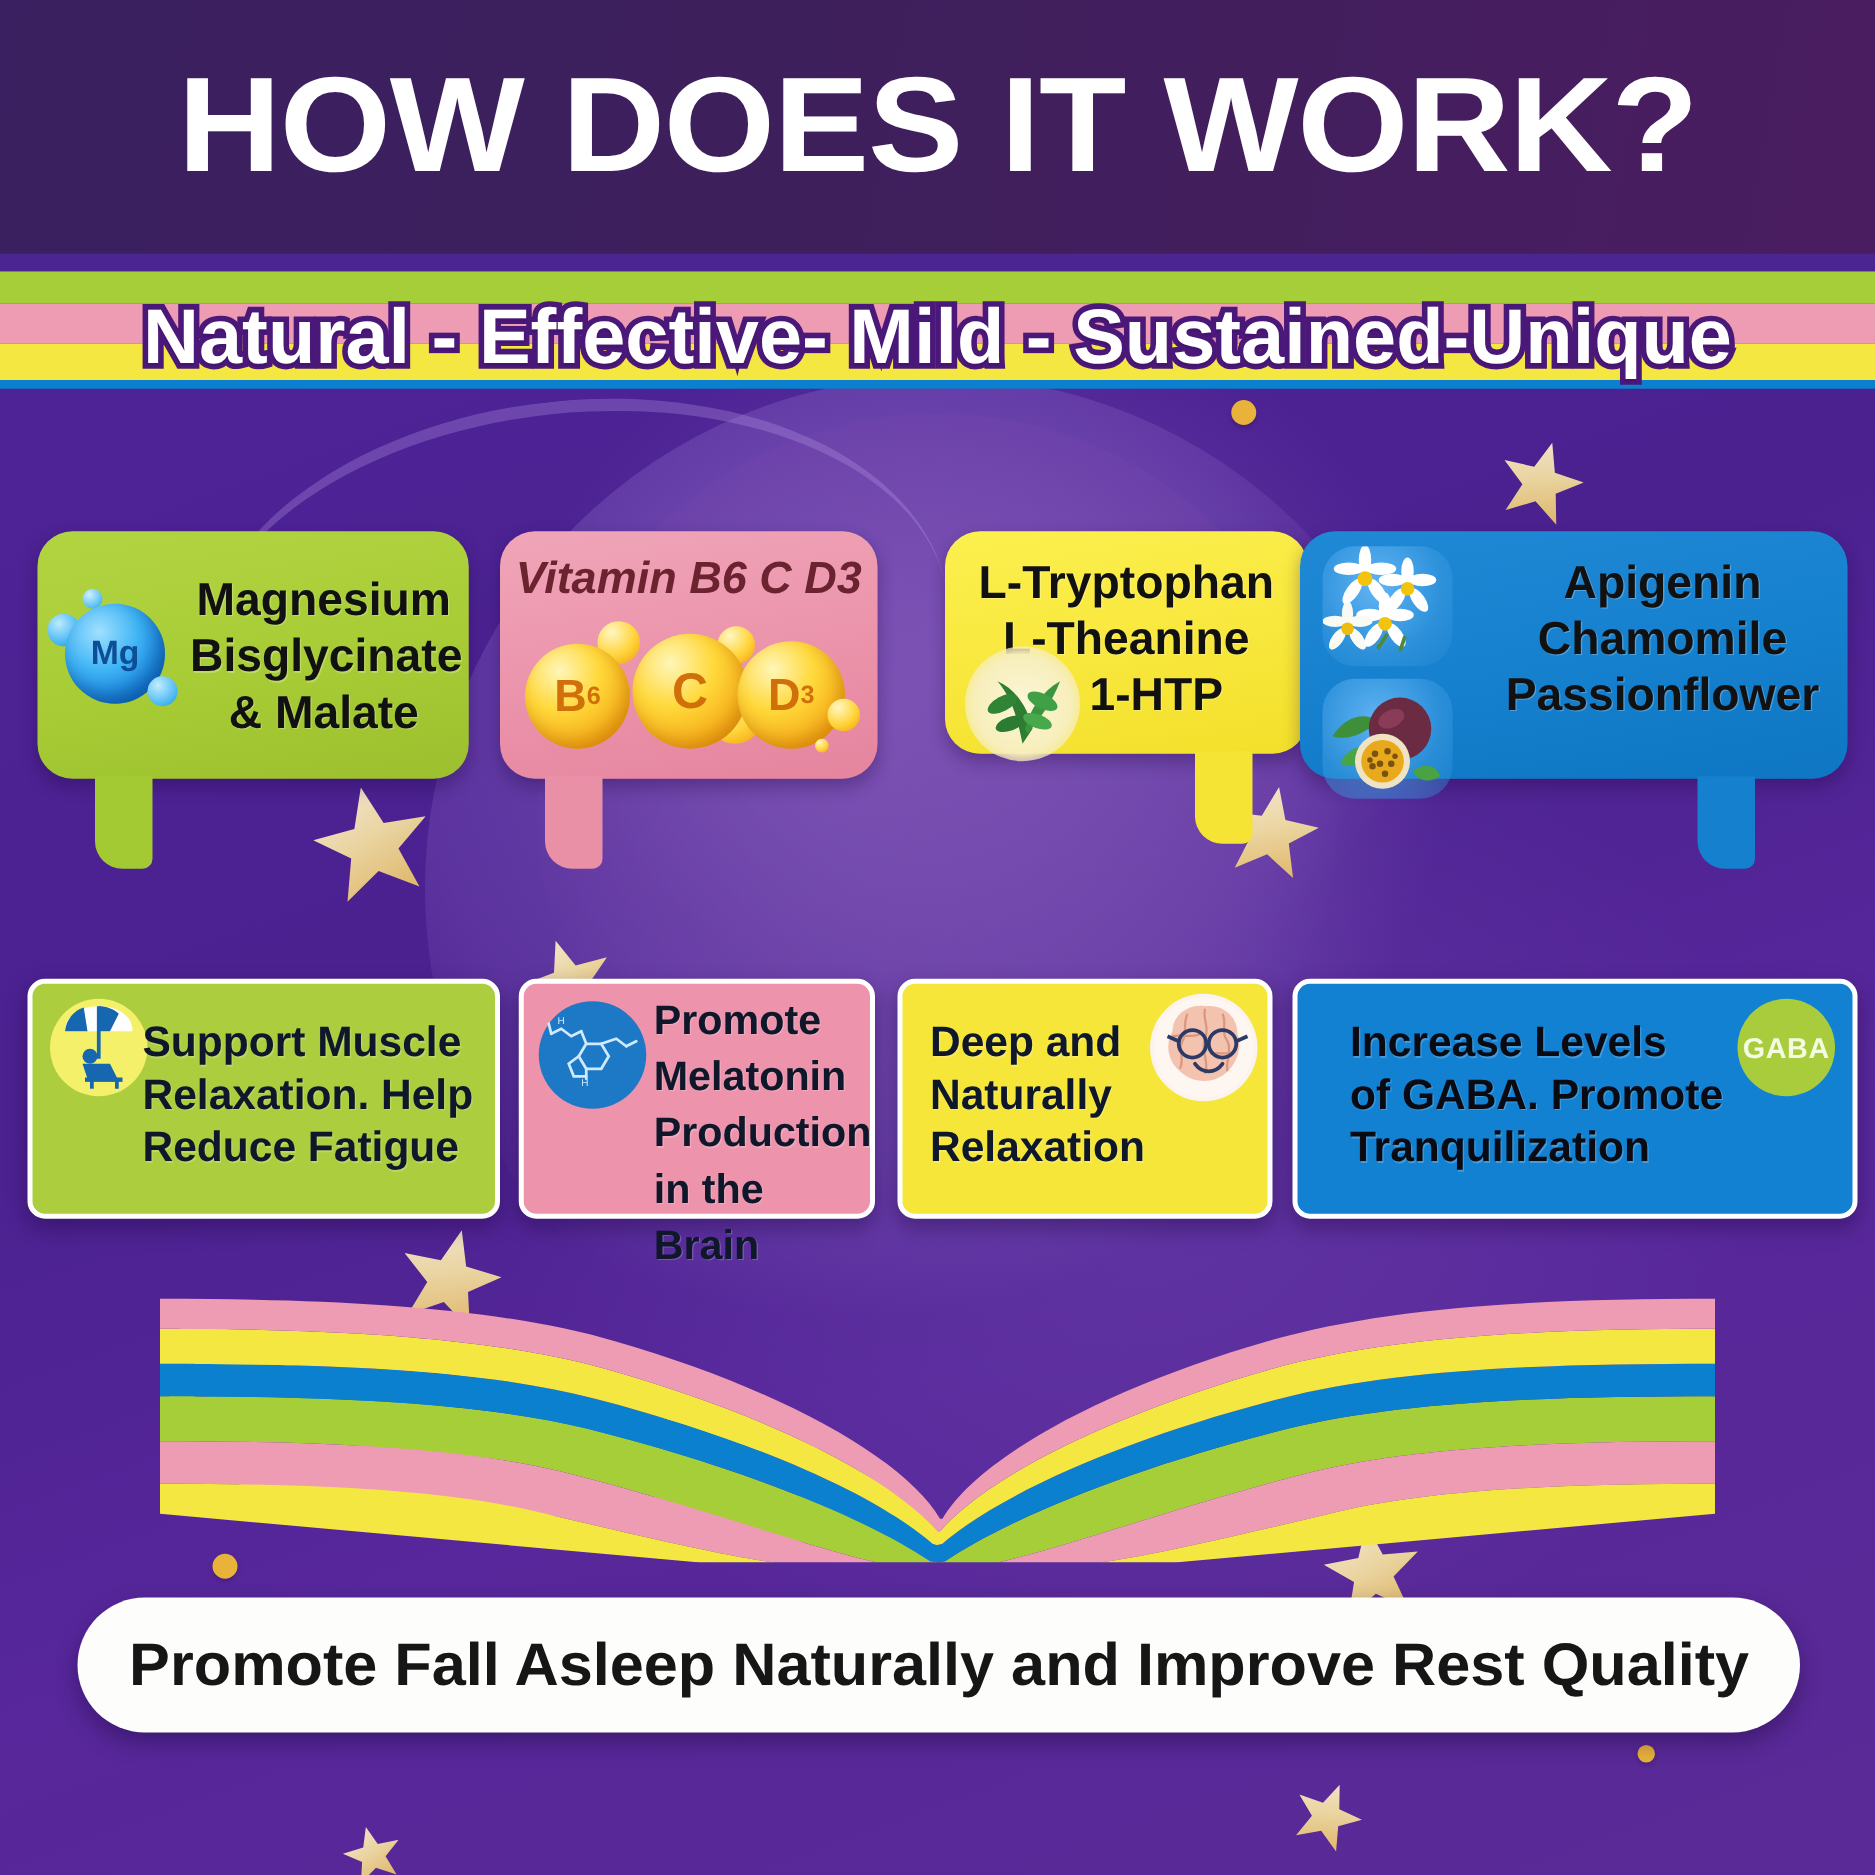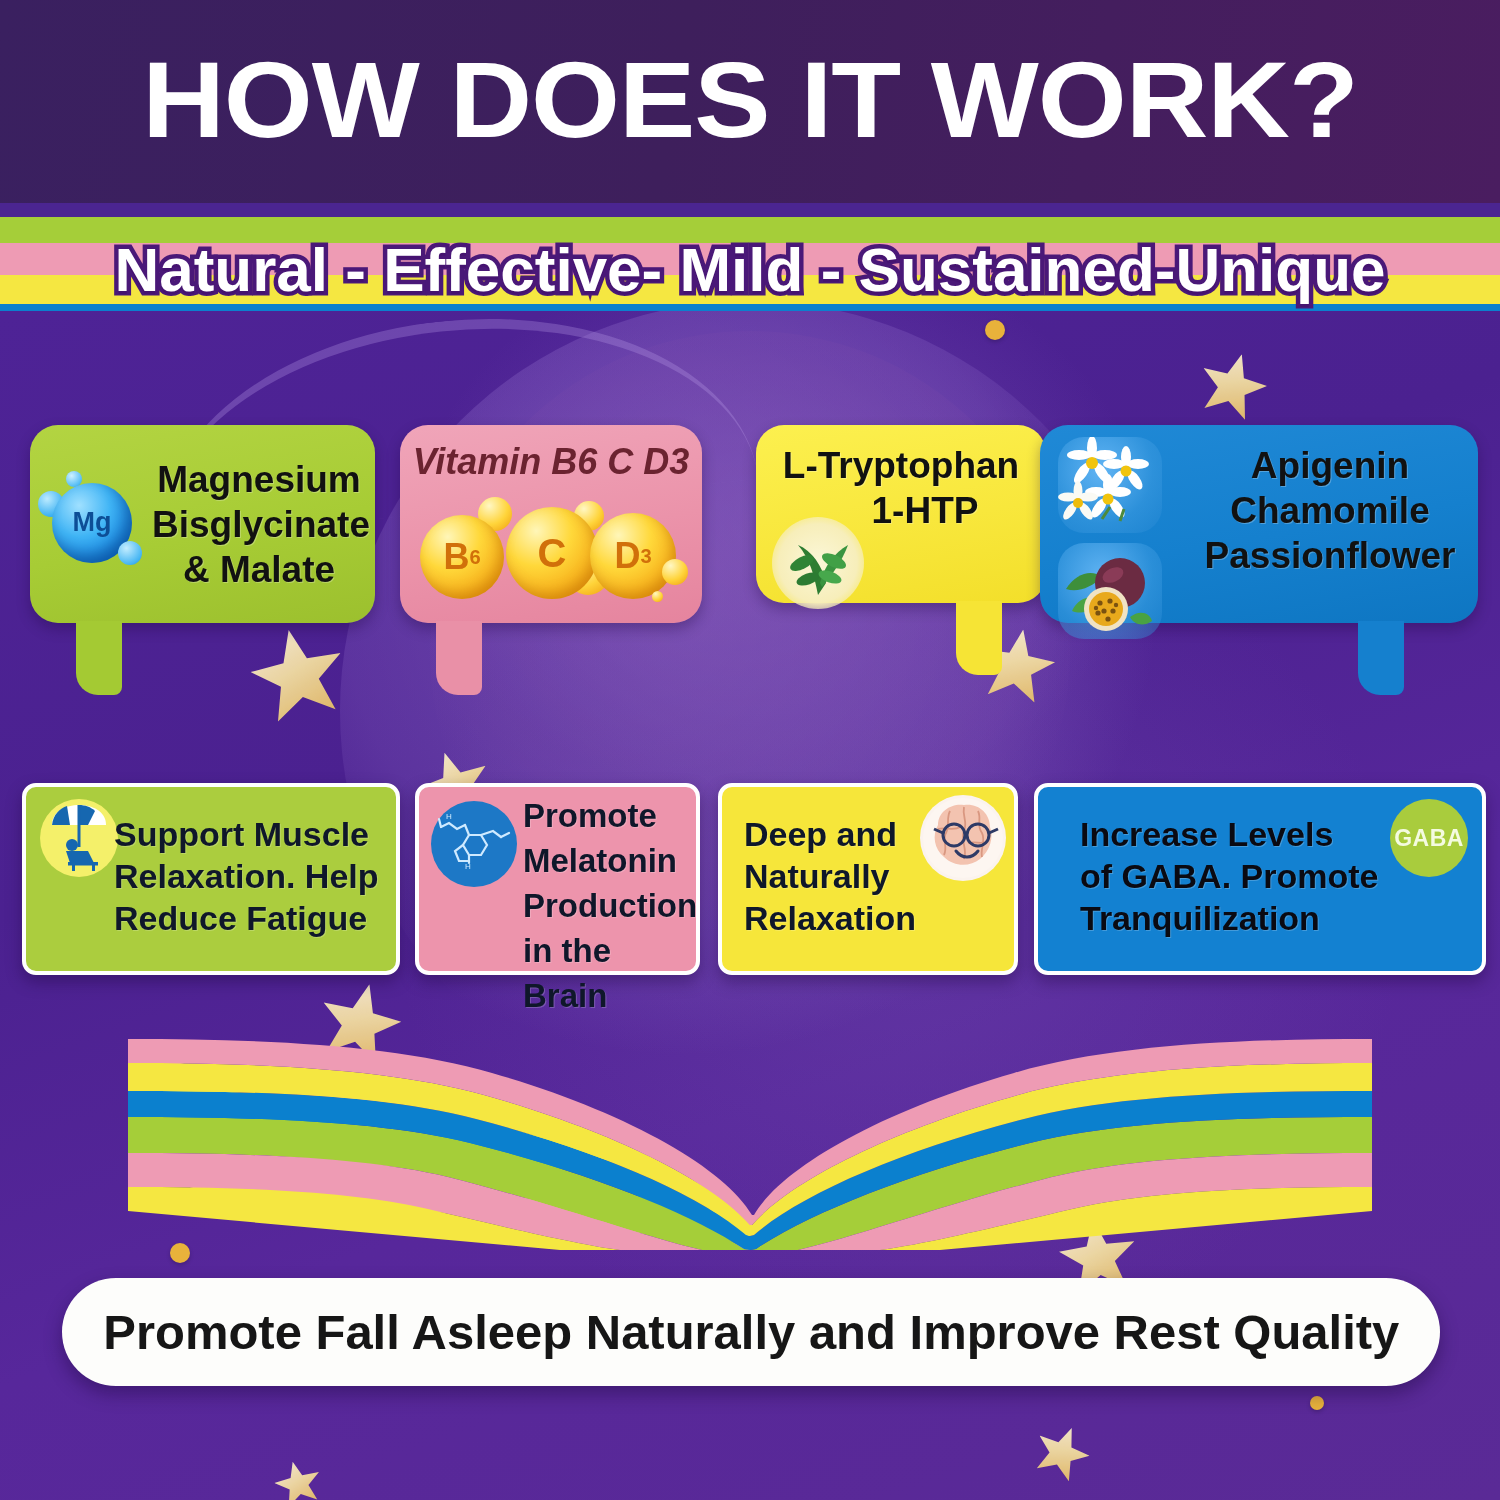--- a/index.html
+++ b/index.html
@@ -297,20 +297,21 @@
       <div class="vb d3">D<sub>3</sub></div>
       <div class="vb-s vs5"></div>
         <div class="vb-s vs6"></div>
     </div>
   </div>
 
   <div class="bub bub-yellow">
     <div class="tail"></div>
     <div style="position:absolute;left:0;top:18px;width:290px;text-align:center;" class="txt">
       <div>L-Tryptophan</div>
+      <div>L-Theanine</div>
       <div style="padding-left:48px;">1-HTP</div>
     </div>
     <div class="leafcircle" style="position:absolute;left:16px;top:92px;">
       <svg width="92" height="92" viewBox="0 0 92 92">
         <g fill="#2E7D32">
           <path d="M46,78 C42,58 38,42 26,28 C40,34 50,48 54,66 Z"></path>
           <path d="M48,66 C52,50 62,36 76,28 C70,44 60,58 50,70 Z" fill="#3A9440"></path>
           <ellipse cx="30" cy="46" rx="13" ry="6" transform="rotate(-28 30 46)" fill="#2F8435"></ellipse>
           <ellipse cx="62" cy="44" rx="13" ry="6" transform="rotate(26 62 44)" fill="#41A046"></ellipse>
           <ellipse cx="36" cy="62" rx="12" ry="5.5" transform="rotate(-20 36 62)" fill="#2C7B32"></ellipse>

